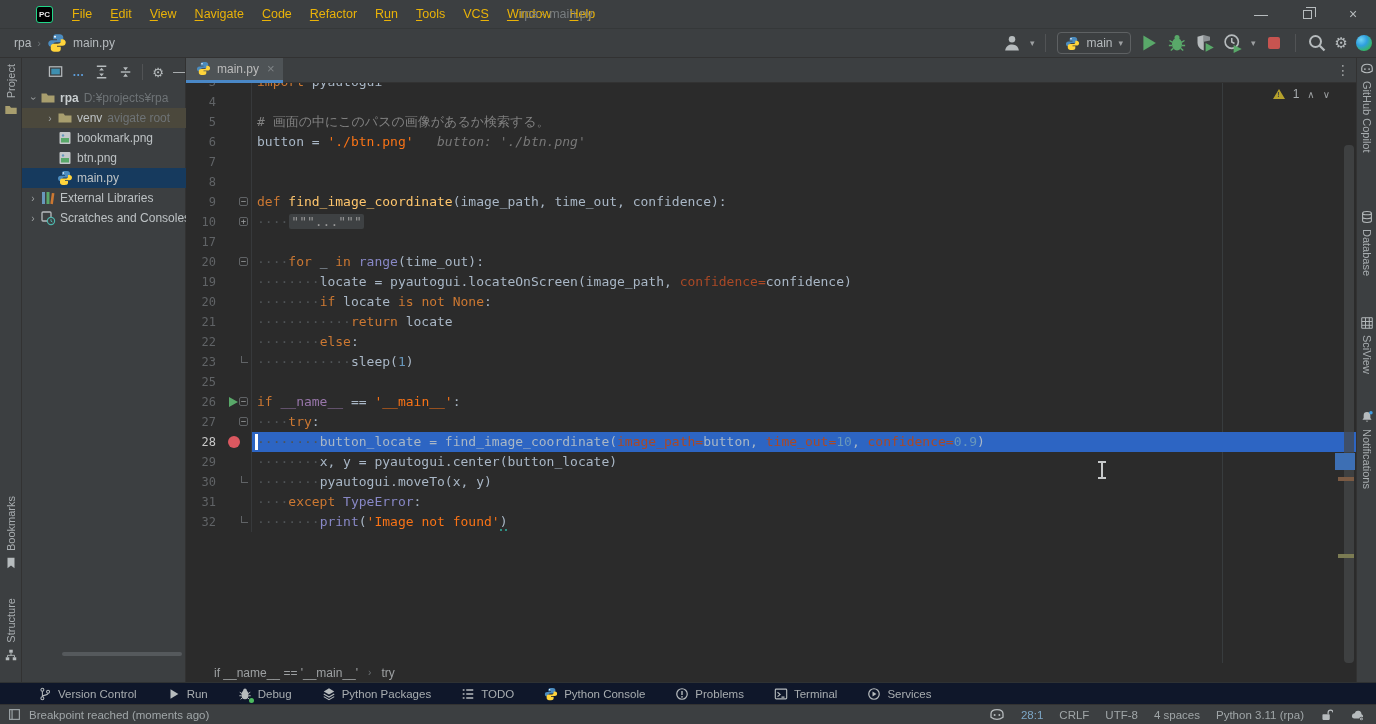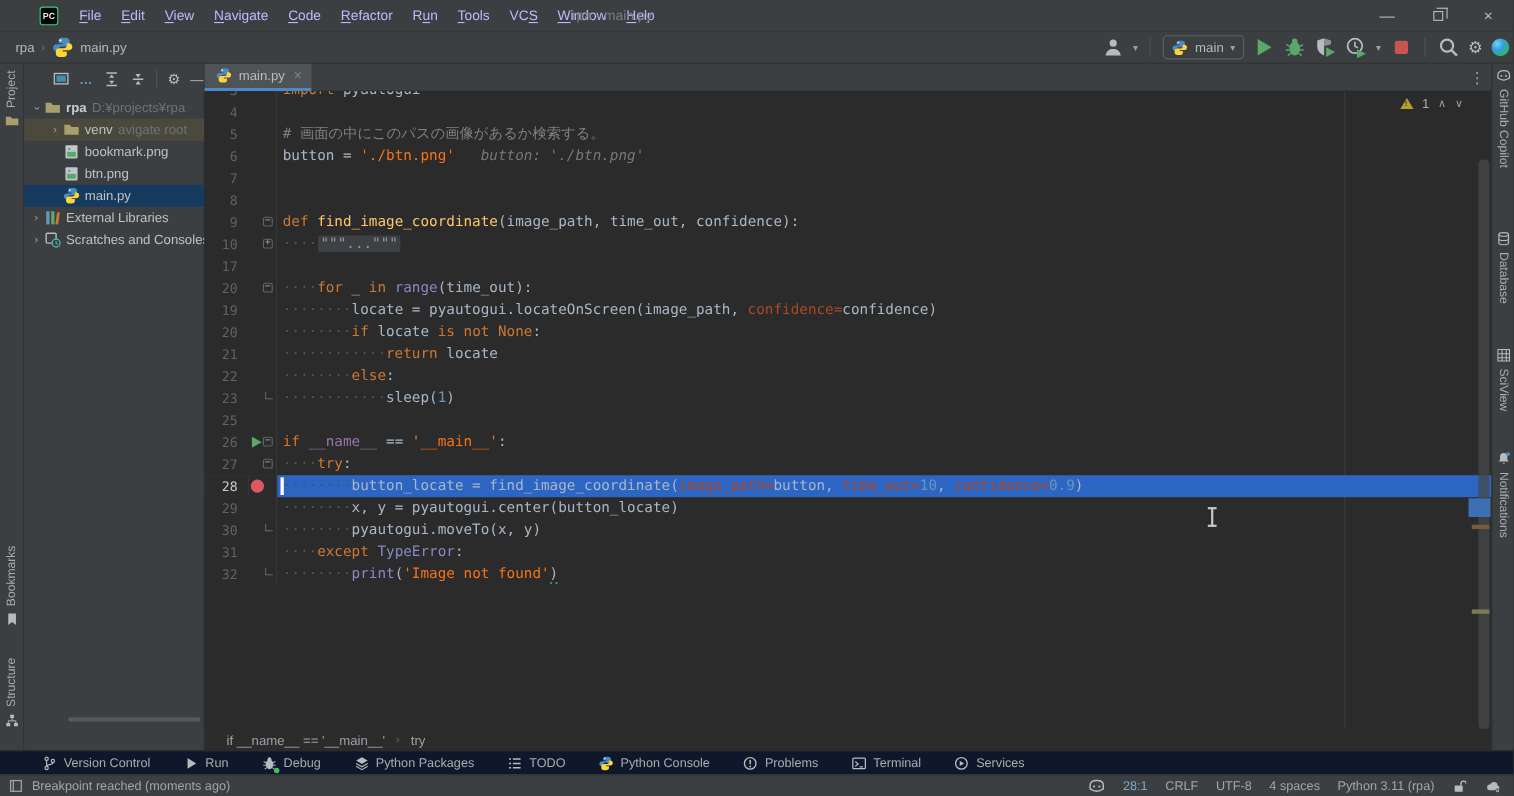--- a/index.html
+++ b/index.html
@@ -6,21 +6,21 @@
   html,body { width:1376px; height:724px; background:#2b2b2b; overflow:hidden;
     font-family:"Liberation Sans","DejaVu Sans",sans-serif; }
   .win { position:relative; width:1376px; height:724px; background:#3c3f41; color:#bbbbbb; }
 
   
   .titlebar { position:absolute; left:0; top:0; width:1376px; height:29px; background:#3c3f41;
     border-bottom:1px solid #353839; display:flex; align-items:center;padding-left:28px; }
   .pc-logo { width:17px; height:17px; margin:0 10px 0 8px; border:1px solid #21d789; border-radius:3px;
     background:#000; color:#e8e8e8; font-size:8px; font-weight:bold; display:flex; align-items:center; justify-content:center; }
   .menu { display:flex; }
-  .menu-item { padding:0 9px; font-size:12.5px; color:#c4b5fd; line-height:28px; cursor:default; }
+  .menu-item { padding:0 9px; font-size:12.5px; color:#eab308; line-height:28px; cursor:default; }
   .menu-item u { text-decoration:underline; text-underline-offset:2px; }
   .win-title { position:absolute; left:520px; top:0; line-height:28px; font-size:12.5px; color:#787d80; }
   .win-controls { position:absolute; right:0; top:0; height:28px; display:flex; }
   .wc { width:46px; height:28px; display:flex; align-items:center; justify-content:center; color:#b7bcbe; font-size:14px; }
   .wc-restore i { display:block; width:9px; height:9px; border:1px solid #b7bcbe; position:relative; }
   .wc-restore i:before { content:""; position:absolute; left:2px; top:-4px; width:9px; height:9px; border:1px solid #b7bcbe; border-bottom:none; border-left:none; }
 
   
   .toolbar { position:absolute; left:0; top:29px; width:1376px; height:29px; background:#3c3f41;
     border-bottom:1px solid #323232; display:flex; align-items:center; }
@@ -109,21 +109,21 @@
   .vthumb { position:absolute; left:0; top:62px; width:10px; height:518px; background:#45484a; opacity:.75; border-radius:4px; }
   .mark-exec { position:absolute; left:-9px; top:370px; width:20px; height:17px; background:#3d6fb4; }
   .mark-warn1 { position:absolute; left:-6px; top:394px; width:16px; height:4px; background:#7a5a43; }
   .mark-warn2 { position:absolute; left:-6px; top:471px; width:16px; height:4px; background:#7b7b53; }
 
   .ibeam { position:absolute; left:910px; top:378px; width:12px; height:18px; }
   .ibeam:before, .ibeam:after { content:""; position:absolute; left:2px; width:8px; height:2px; background:#c7c9ca; }
   .ibeam:before { top:0; } .ibeam:after { bottom:0; }
   .ibeam i { position:absolute; left:5px; top:1px; width:2px; height:16px; background:#c7c9ca; display:block; }
 
-  .crumbs { position:absolute; left:8px; top:605px; width:1170px; height:19px; background:#2b2b2b;
+  .crumbs { position:absolute; left:16px; top:605px; width:1170px; height:19px; background:#2b2b2b;
     display:flex; align-items:center; gap:10px; padding-left:12px; font-size:12px; color:#9da0a2; }
   .crumb-sep { color:#6b7073; font-size:10px; }
 
   
   .bottombar { position:absolute; left:0; top:682px; width:1376px; height:22px; background:#0f172a;
     border-top:1px solid #2f3233; display:flex; align-items:center; gap:30px; padding-left:38px; font-size:11.5px; color:#a8adb0; }
   .bt-item { display:flex; align-items:center; gap:6px; }
   .bt-ico { width:14px; height:14px; position:relative; }
   .green-dot { position:absolute; right:-2px; bottom:-2px; width:5px; height:5px; border-radius:50%; background:#4dbb5f; }
 

